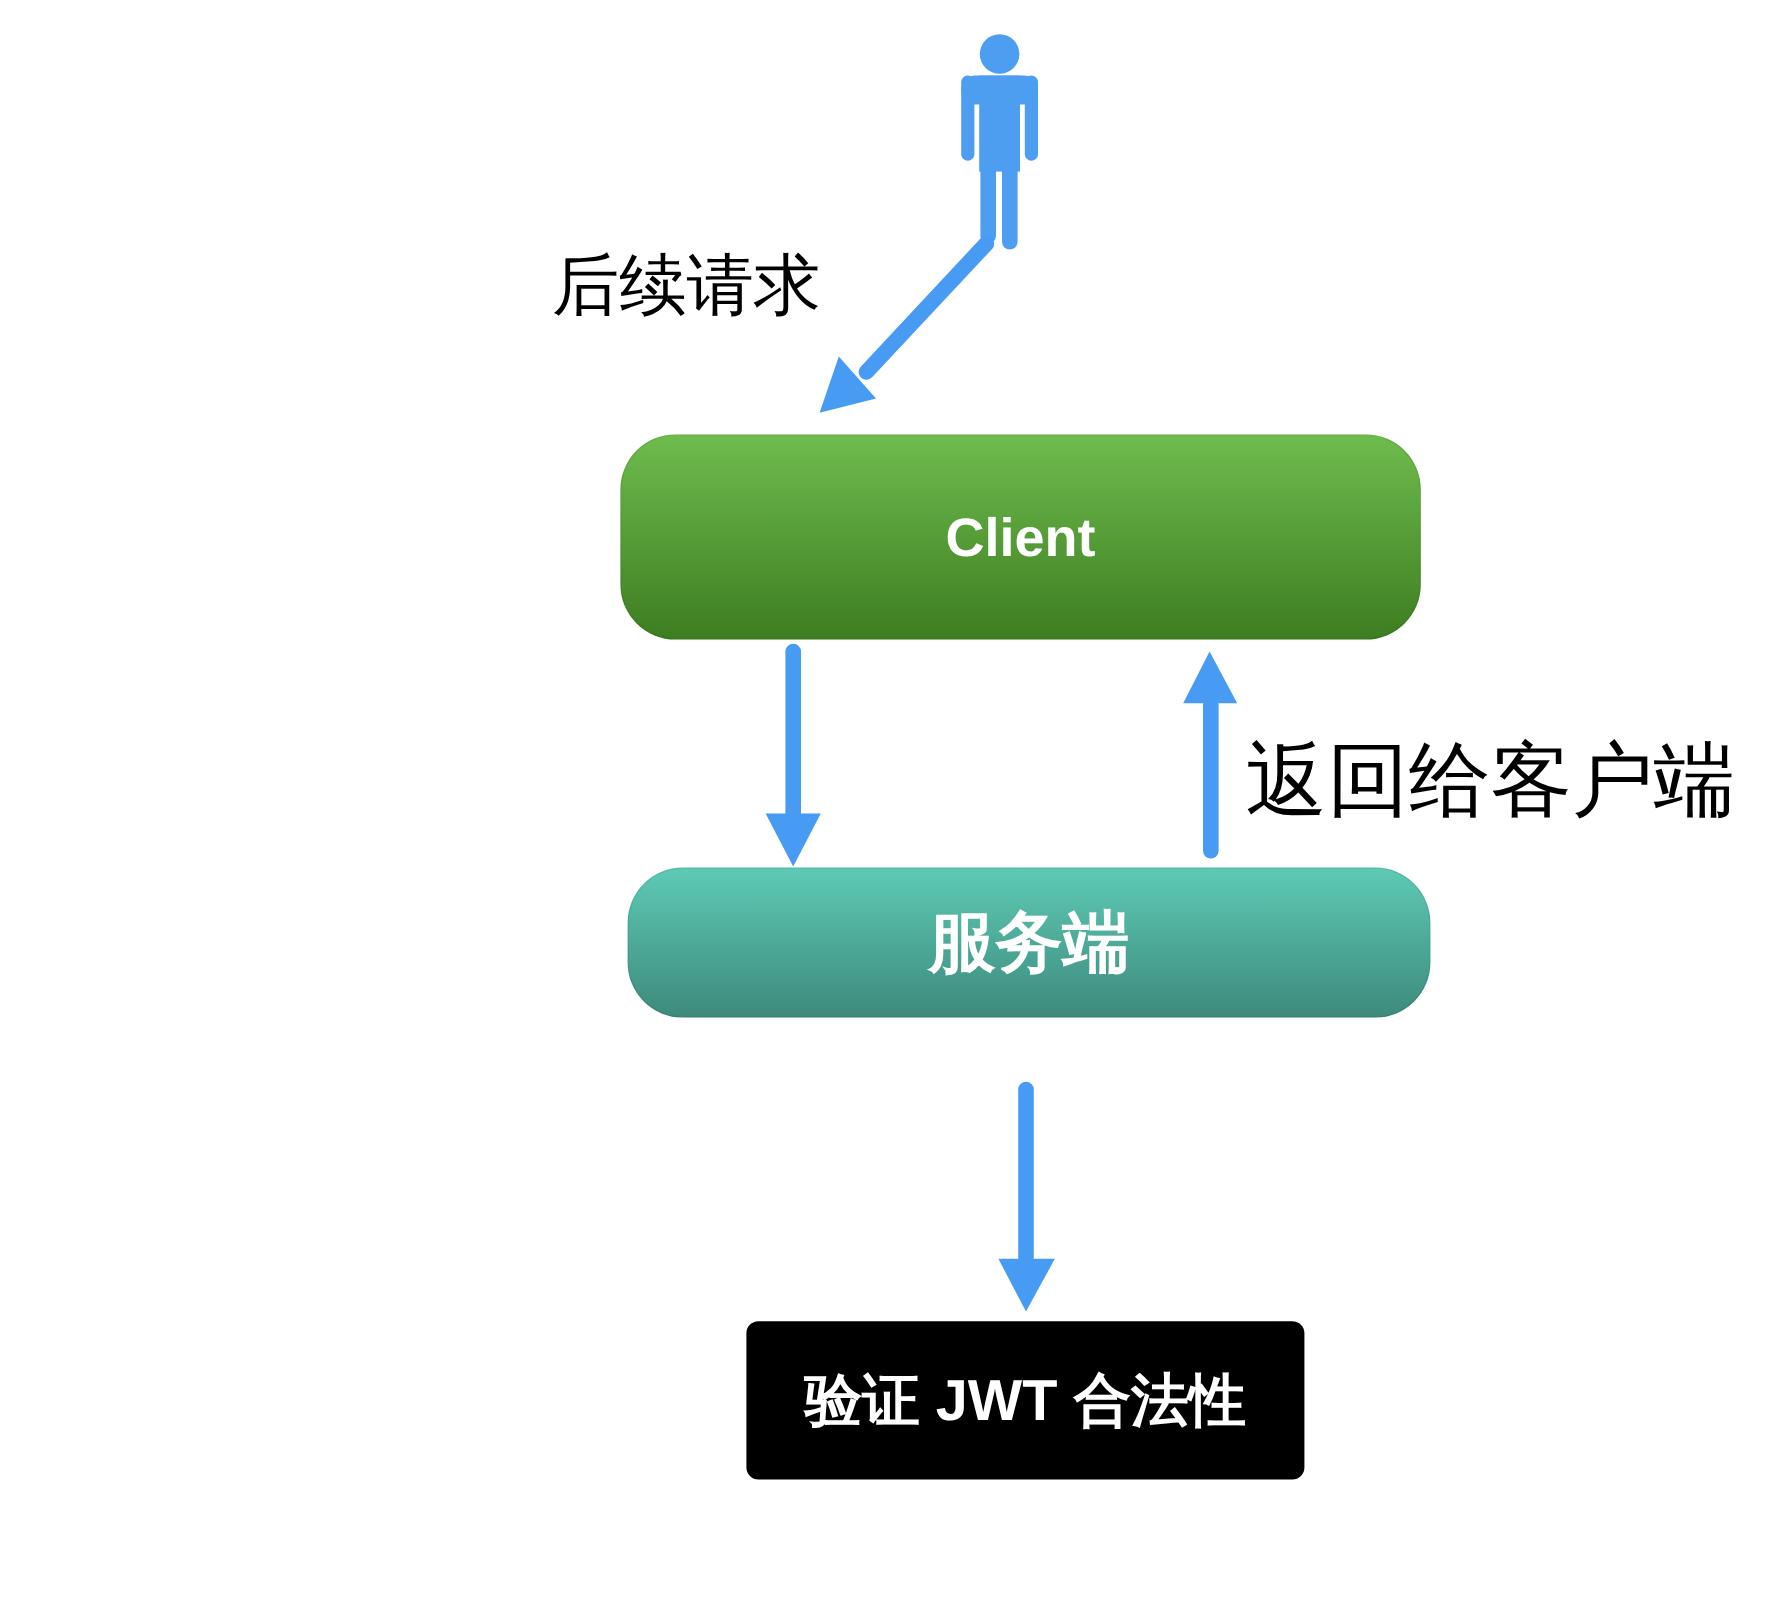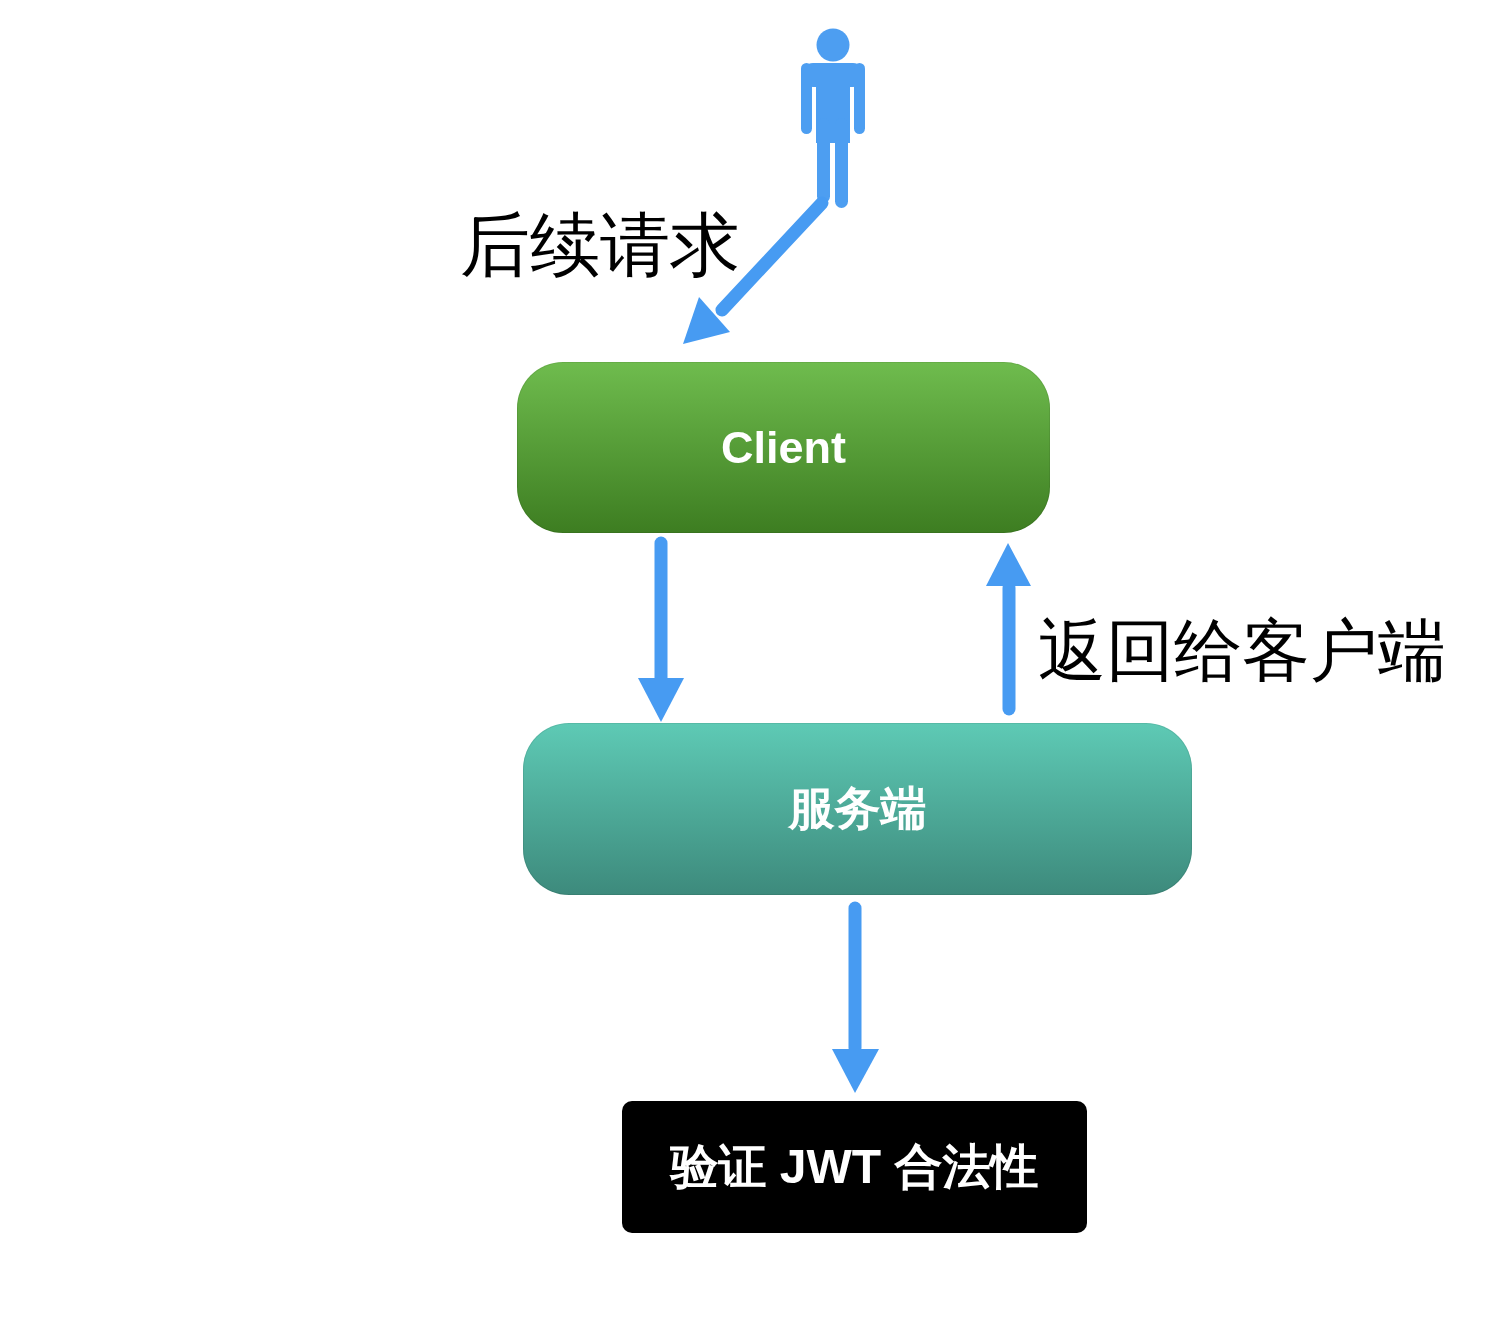--- a/index.html
+++ b/index.html
@@ -22,46 +22,46 @@
     height: 1332px;
     pointer-events: none;
   }
   .flow-label {
     position: absolute;
     color: var(--label-color, #000000);
     white-space: nowrap;
     line-height: 1.0;
     font-weight: 400;
   }
-  .label-subsequent { left: 460px; top: 210px; font-size: 70px; }
+  .label-subsequent { left: 460px; top: 210px; font-size: 56px; }
   .label-jwt-header { left: 36px;  top: 580px; font-size: 64px; }
   .label-return     { left: 1038px; top: 616px; font-size: 68px; }
   .node {
     position: absolute;
     display: flex;
     align-items: center;
     justify-content: center;
     color: #ffffff;
     font-weight: 700;
     text-align: center;
   }
   .node-client {
     left: 517px; top: 362px;
-    width: 533px; height: 171px;
+    width: 667px; height: 171px;
     border-radius: 46px;
     background: linear-gradient(180deg, var(--top, #6fbc4e) 0%, var(--bottom, #3d7d21) 100%);
     font-size: 45px;
     box-shadow: inset 0 0 0 1px rgba(0,0,0,0.08);
   }
   .node-server {
     left: 523px; top: 723px;
-    width: 669px; height: 172px;
+    width: 669px; height: 125px;
     border-radius: 46px;
     background: linear-gradient(180deg, var(--top, #5ecab5) 0%, var(--bottom, #3d8a7c) 100%);
-    font-size: 46px;
+    font-size: 56px;
     box-shadow: inset 0 0 0 1px rgba(0,0,0,0.08);
   }
   .node-verify {
     left: 622px; top: 1101px;
     width: 465px; height: 132px;
     border-radius: 10px;
     background: var(--bg, #000000);
     font-size: 48px;
   }
   .node-label { pointer-events: none; }

